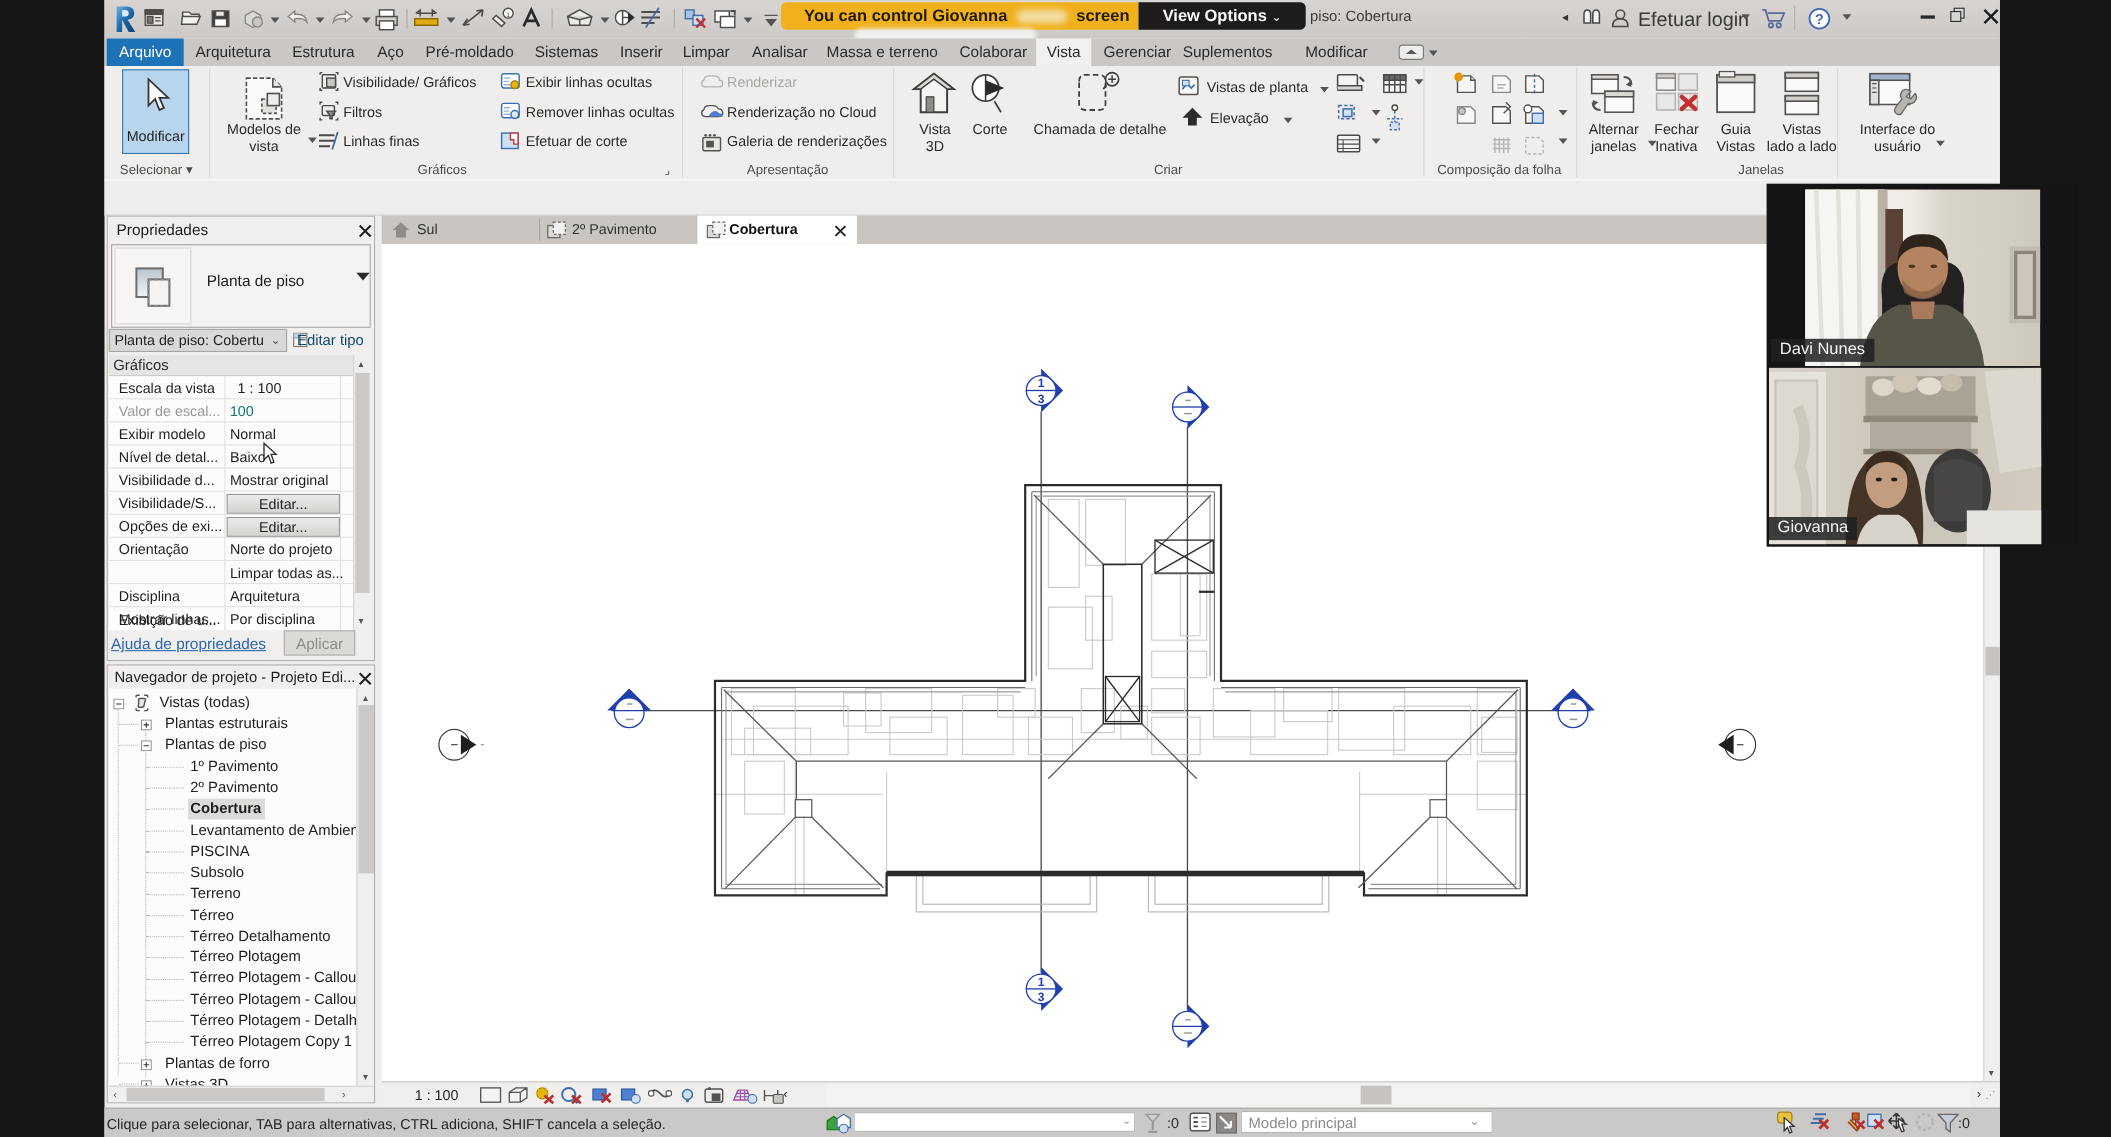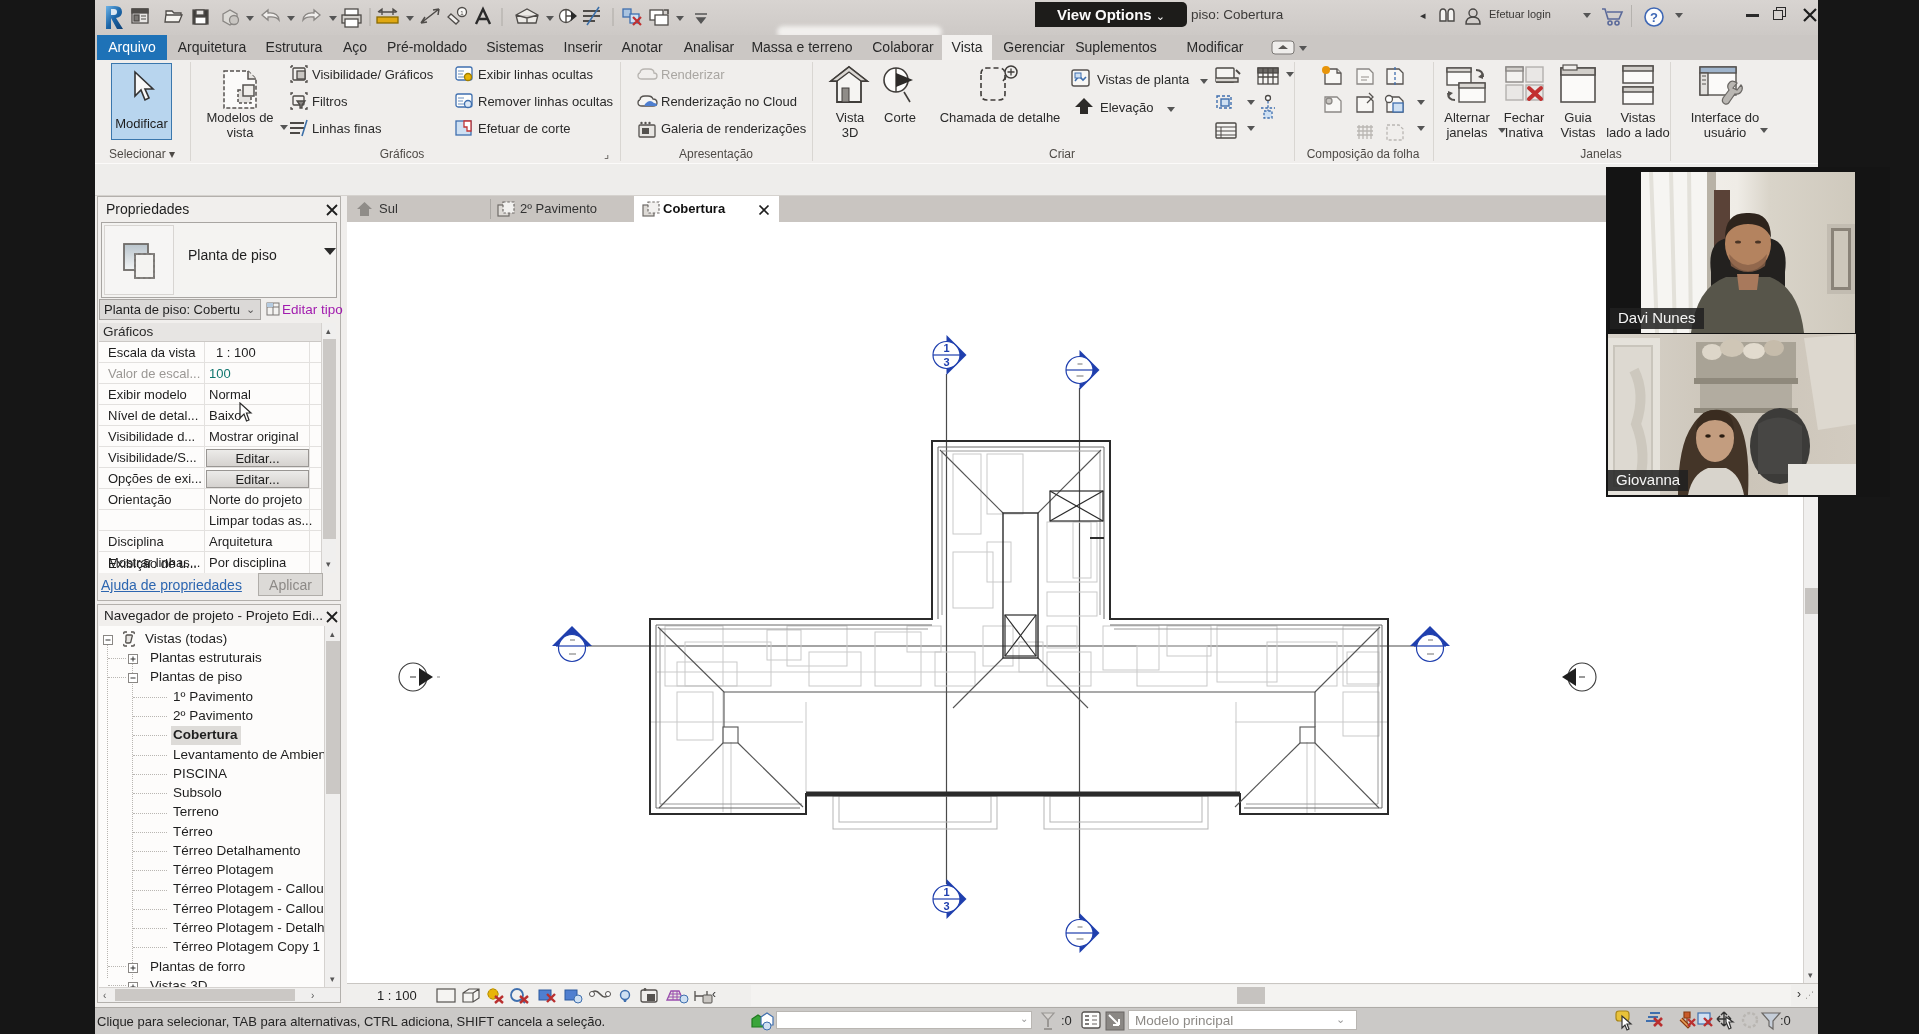--- a/index.html
+++ b/index.html
@@ -111,36 +111,39 @@
         <path d="M502 11 L510 19 M510 11 L502 19" stroke="#c03030" stroke-width="2.2"></path>
 
         <rect x="519" y="4" width="13" height="10" fill="#fff"></rect>
           <rect x="524" y="9" width="13" height="10" fill="#fff"></rect>
           <path d="M533 4 L537 4 L537 8" stroke-width="1.6"></path>
         <path d="M545 10 l8 0 -4 5 z" fill="#555" stroke="none"></path>
         <path d="M564 8 L576 8 M566 12 l8 0 -4 5 z" fill="#555" stroke="#555"></path>
       </g>
     </svg>
 
+    <div class="abs" style="left:615px;top:2px;width:325px;height:25px;background:#f0b11d;border-radius:5px 0 0 5px;">
+      <div style="font-size:15px;font-weight:bold;color:#20190a;line-height:25px;padding-left:21px;white-space:nowrap;">You can control Giovanna&nbsp;&nbsp;<span style="display:inline-block;width:46px;height:12px;background:#f2dda6;border-radius:6px;filter:blur(3px);vertical-align:middle;"></span>&nbsp;&nbsp;screen</div>
+    </div>
     <div class="abs" style="left:940px;top:2px;width:152px;height:25px;background:#1d1c1a;border-radius:0 5px 5px 0;">
       <div style="font-size:15px;font-weight:bold;color:#fbfbfb;line-height:25px;text-align:center;">View Options <span style="font-weight:normal;font-size:11px;">⌄</span></div>
     </div>
     <div class="abs" style="left:682px;top:26px;width:165px;height:12px;background:rgba(248,247,244,.85);border-radius:6px;filter:blur(2px);"></div>
     <div class="abs" style="left:1096px;top:7px;font-size:13.5px;color:#3c3a38;">piso: Cobertura</div>
 
     <div class="abs" style="left:1325px;top:9px;font-size:11px;color:#333;">◂</div>
     <svg class="abs" style="left:1342px;top:7px" width="150" height="20" viewBox="0 0 150 20">
       <g stroke="#4a4846" fill="none" stroke-width="1.4">
         <path d="M3 6 Q3 2 6 2 Q9 2 9 6 L9 14 L3 14 Z" fill="#f5f4f2"></path>
         <path d="M11 6 Q11 2 14 2 Q17 2 17 6 L17 14 L11 14 Z" fill="#f5f4f2"></path>
         <circle cx="36" cy="6" r="4"></circle>
           <path d="M29 17 Q29 10 36 10 Q43 10 43 17 Z"></path>
       </g>
     </svg>
-    <div class="abs" style="left:1394px;top:8px;font-size:11px;color:#3a3836;">Efetuar login</div>
+    <div class="abs" style="left:1394px;top:8px;font-size:18px;color:#3a3836;">Efetuar login</div>
     <span class="tdarr" style="left:1488px"></span>
     <svg class="abs" style="left:1505px;top:7px" width="26" height="20" viewBox="0 0 26 20">
       <g stroke="#5b6a9a" fill="none" stroke-width="1.6">
           <path d="M2 2 L5 2 L8 12 L19 12 L22 5 L7 5"></path>
           <circle cx="10" cy="16" r="2"></circle>
           <circle cx="17" cy="16" r="2"></circle>
         </g>
     </svg>
     <div class="abs" style="left:1536px;top:5px;width:1px;height:22px;background:#b5b2ae;"></div>
     <svg class="abs" style="left:1548px;top:6px" width="24" height="22" viewBox="0 0 24 22">
@@ -157,21 +160,21 @@
       </svg>
   </div>
   <div id="tabrow">
     <div class="rtab" style="left:2px;width:70px;background:#1e72b7;color:#fff;">Arquivo</div>
     <div class="rtab" style="left:57px;width:120px;">Arquitetura</div>
     <div class="rtab" style="left:139px;width:120px;">Estrutura</div>
     <div class="rtab" style="left:200px;width:120px;">Aço</div>
     <div class="rtab" style="left:272px;width:120px;">Pré-moldado</div>
     <div class="rtab" style="left:360px;width:120px;">Sistemas</div>
     <div class="rtab" style="left:428px;width:120px;">Inserir</div>
-    <div class="rtab" style="left:487px;width:120px;">Anotar</div>
+    <div class="rtab" style="left:487px;width:120px;">Limpar</div>
     <div class="rtab" style="left:554px;width:120px;">Analisar</div>
     <div class="rtab" style="left:647px;width:120px;">Massa e terreno</div>
     <div class="rtab" style="left:748px;width:120px;">Colaborar</div>
     <div class="rtab" style="left:847px;width:50px;background:#f2f0ee;">Vista</div>
     <div class="rtab" style="left:879px;width:120px;">Gerenciar</div>
     <div class="rtab" style="left:961px;width:120px;">Suplementos</div>
     <div class="rtab" style="left:1060px;width:120px;">Modificar</div>
     <svg class="abs" style="left:1176px;top:5px" width="36" height="16" viewBox="0 0 36 16">
       <rect x="1" y="1" width="22" height="13" rx="3" fill="#efedeb" stroke="#7a7774"></rect>
       <path d="M7 9 L12 5 L17 9 Z" fill="#5a5754"></path>
@@ -601,21 +604,21 @@
     </div>
     <div class="abs" style="left:1px;top:102px;width:162px;height:21px;background:#dbd9d7;border:1px solid #a8a5a2;">
       <div class="abs" style="left:4px;top:2px;font-size:13px;color:#1e1e1e;white-space:nowrap;">Planta de piso: Cobertu</div>
       <div class="abs" style="left:146px;top:3px;font-size:11px;color:#555;">⌄</div>
     </div>
     <svg class="abs" style="left:168px;top:105px" width="15" height="15" viewBox="0 0 15 15">
       <rect x="1" y="1" width="12" height="12" fill="#f4f3f1" stroke="#7a7774"></rect>
         <path d="M1 5 L13 5 M7 1 L7 13" stroke="#7a7774"></path>
         <rect x="1" y="1" width="6" height="4" fill="#b5cbe0"></rect>
     </svg>
-    <div class="abs" style="left:184px;top:105px;font-size:13.5px;color:#a21caf;white-space:nowrap;">Editar tipo</div>
+    <div class="abs" style="left:172px;top:105px;font-size:13.5px;color:#0c4a6e;white-space:nowrap;">Editar tipo</div>
     <div class="abs" style="left:1px;top:126px;width:222px;height:19px;background:#e7e5e3;border-bottom:1px solid #cbc8c5;">
       <div class="abs" style="left:4px;top:1px;font-size:13.5px;color:#2a2a2a;">Gráficos</div>
     </div>
 
     <div class="abs" style="left:1px;top:145px;width:222px;height:231px;background:#fdfcfb;font-size:13px;color:#1e1e1e;">
       <div class="abs" style="left:105px;top:0;width:1px;height:231px;background:#e3e1df;"></div>
       <div class="abs" style="left:210px;top:0;width:1px;height:231px;background:#e3e1df;"></div>
       <div class="abs" style="left:0;top:20px;width:222px;height:1px;background:#e3e1df;"></div>
       <div class="abs" style="left:0;top:41px;width:222px;height:1px;background:#e3e1df;"></div>
       <div class="abs" style="left:0;top:62px;width:222px;height:1px;background:#e3e1df;"></div>

